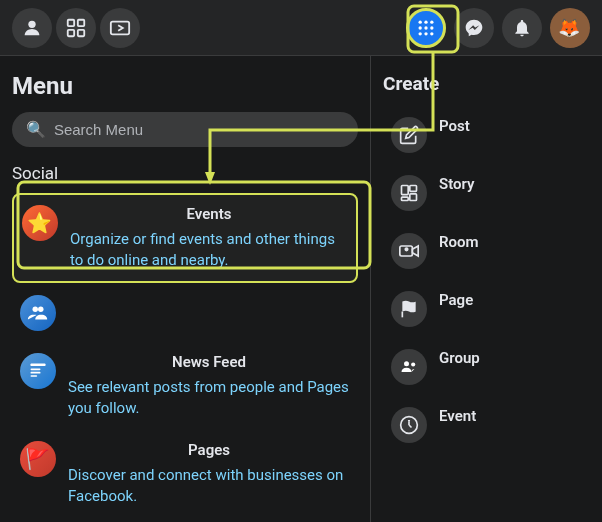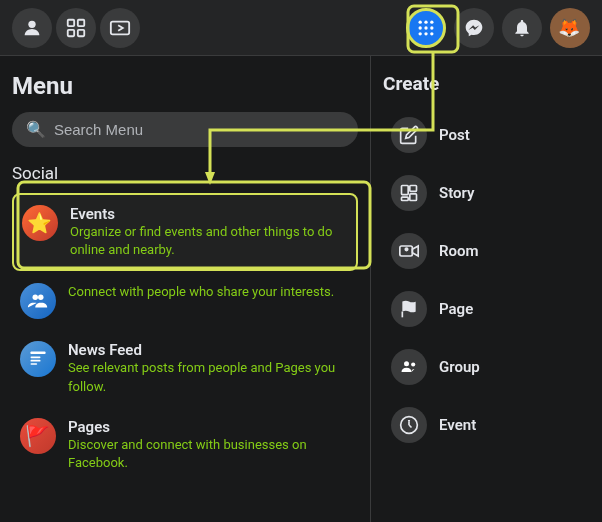--- a/index.html
+++ b/index.html
@@ -149,44 +149,45 @@
     .icon-friends { background: linear-gradient(135deg, #4a90d9, #2196f3); }
     .icon-groups { background: linear-gradient(135deg, #4a90d9, #1565c0); }
     .icon-newsfeed { background: linear-gradient(135deg, #5b9bd5, #1976d2); }
     .icon-pages { background: linear-gradient(135deg, #e74c3c, #c0392b); }
 
     .menu-item-text {}
     .menu-item-title {
       font-size: 15px;
       font-weight: 600;
       color: #e4e6eb;
+      text-align: center;
     }
     .menu-item-desc {
-      font-size: 13px;
-      color: #84cc16;
+      font-size: 15px;
+      color: #7dd3fc;
       line-height: 1.4;
-      margin-top: 0;
+      margin-top: 6px;
     }
 
     
     .right-panel {
       flex: 1;
       padding: 16px 12px;
       background: #18191a;
       border-left: 1px solid #3a3b3c;
     }
     .create-title {
       font-size: 19px;
       font-weight: 700;
       color: #e4e6eb;
       margin-bottom: 12px;
     }
     .create-item {
       display: flex;
-      align-items: center;
+      align-items: flex-start;
       gap: 12px;
       padding: 10px 8px;
       border-radius: 8px;
       cursor: pointer;
       margin-bottom: 2px;
     }
     .create-icon {
       width: 36px;
       height: 36px;
       border-radius: 50%;
@@ -306,21 +307,20 @@
     <div class="menu-item">
       <div class="menu-item-icon icon-groups">
         <svg width="22" height="22" viewBox="0 0 24 24" fill="white">
             <circle cx="9" cy="8" r="3"></circle>
             <circle cx="15" cy="8" r="3"></circle>
             <path d="M1 19c0-3 2.5-5 6-5h2c.5 0 1 .1 1.5.2"></path>
             <path d="M9 19c0-3 2.7-5 6-5h1c3.3 0 6 2 6 5"></path>
           </svg>
       </div>
       <div class="menu-item-text">
-        <div class="menu-item-desc">Connect with people who share your interests.</div>
       </div>
     </div>
 
     <div class="menu-item">
       <div class="menu-item-icon icon-newsfeed">
         <svg width="20" height="20" viewBox="0 0 24 24" fill="white">
             <rect x="3" y="3" width="18" height="3" rx="1"></rect>
             <rect x="3" y="9" width="12" height="2" rx="1"></rect>
             <rect x="3" y="13" width="12" height="2" rx="1"></rect>
             <rect x="3" y="17" width="8" height="2" rx="1"></rect>

